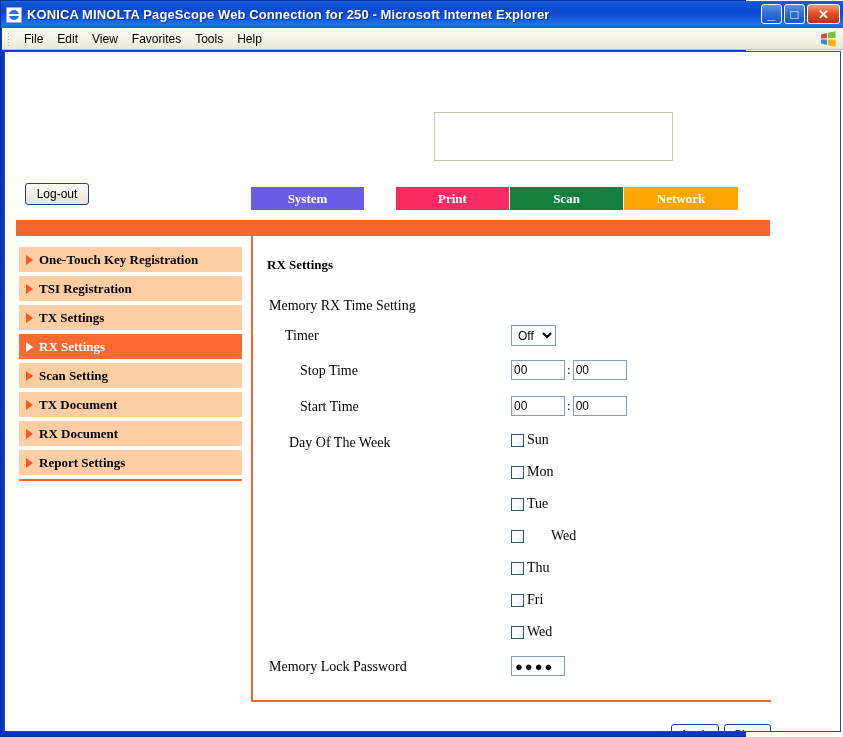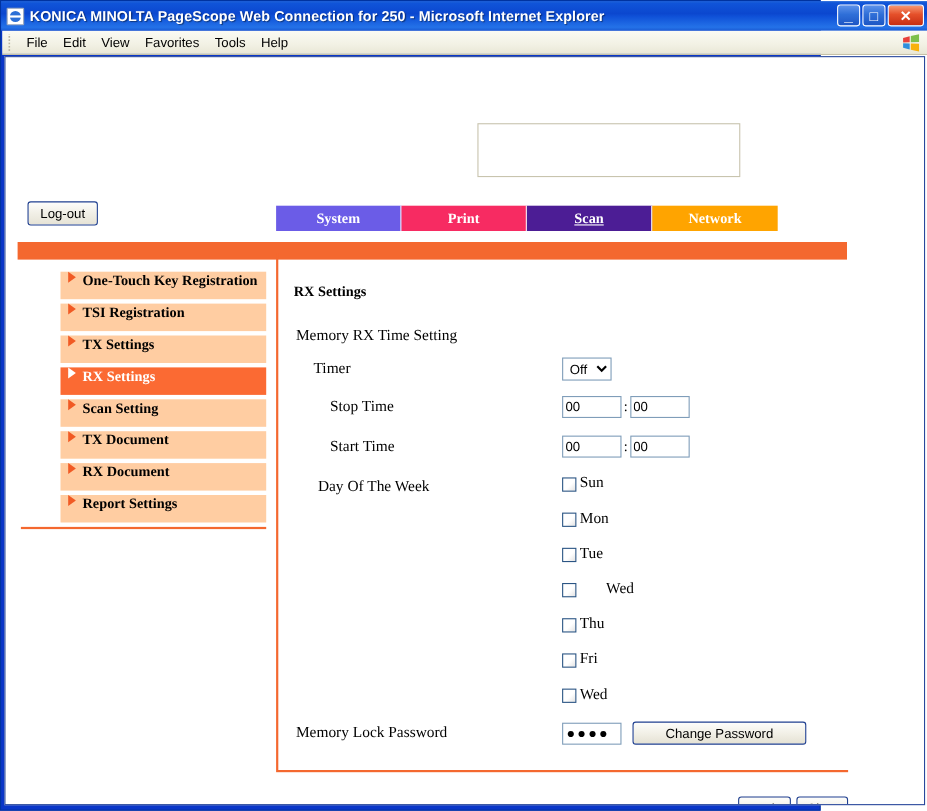--- a/index.html
+++ b/index.html
@@ -228,29 +228,28 @@
   
   .sidebar {
     position: absolute;
     left: 14px; top: 195px;
     width: 223px;
   }
   .side-item {
     height: 25px;
     margin-bottom: 4px;
     display: flex;
-    align-items: flex-start;
+    align-items: center;
     padding-left: 7px;
     box-sizing: border-box;
     cursor: pointer;
     font-family: "Liberation Serif", serif;
     font-weight: bold;
     font-size: 13px;
     color: #000000;
-    margin-left: 36px;
   }
   .side-item.active { color: #ffffff; }
   .tri {
     width: 0; height: 0;
     border-left: 7px solid #f15a24;
     border-top: 5px solid transparent;
     border-bottom: 5px solid transparent;
     margin-right: 6px;
     flex: 0 0 auto;
   }
@@ -443,22 +442,22 @@
 
   <div class="page">
 
 
     <div class="header-box"></div>
 
     <button class="logout-btn">Log-out</button>
 
     <div class="tabs">
       <div class="tab" id="tab0" style="background: rgb(107, 92, 231);">System</div>
-      <div class="tab" id="tab1" style="background: rgb(247, 43, 98);">Print</div>
-      <div class="tab" id="tab2" style="background: #4c1d95; text-decoration: underline;">Scan</div>
+      <div class="tab" id="tab1" style="background: rgb(247, 43, 98); margin-left: 31px;">Print</div>
+      <div class="tab" id="tab2" style="background: #15803d;">Scan</div>
       <div class="tab" id="tab3" style="background: rgb(255, 164, 0);">Network</div>
     </div>
 
     <div class="orange-bar" id="orangeBar" style="background: rgb(244, 104, 47);"></div>
 
     <div class="vsep" id="vsep" style="background: rgb(244, 104, 47);"></div>
 
     <div class="sidebar">
       <div class="side-item" id="si0" style="background: rgb(255, 205, 162);">
         <span class="tri"></span>
@@ -555,21 +554,20 @@
       </div>
       <div class="cb-row" style="top:377px;">
         <input class="ie-check" type="checkbox" style="">
         <span class="cb-label">Wed</span>
       </div>
 
       <div class="form-row" style="top:409px;">
         <div class="row-label" style="left:18px;">Memory Lock Password</div>
         <div class="row-field">
           <input class="ie-pass" type="text" value="●●●●" style="">
-          <button class="btn3d change-pass">Change Password</button>
         </div>
       </div>
 
     </div>
 
     <div class="bottom-rule" id="bottomRule" style="background: rgb(244, 104, 47);"></div>
     <div class="action-btns">
       <button class="btn3d">Apply</button>
       <button class="btn3d">Clear</button>
     </div>

